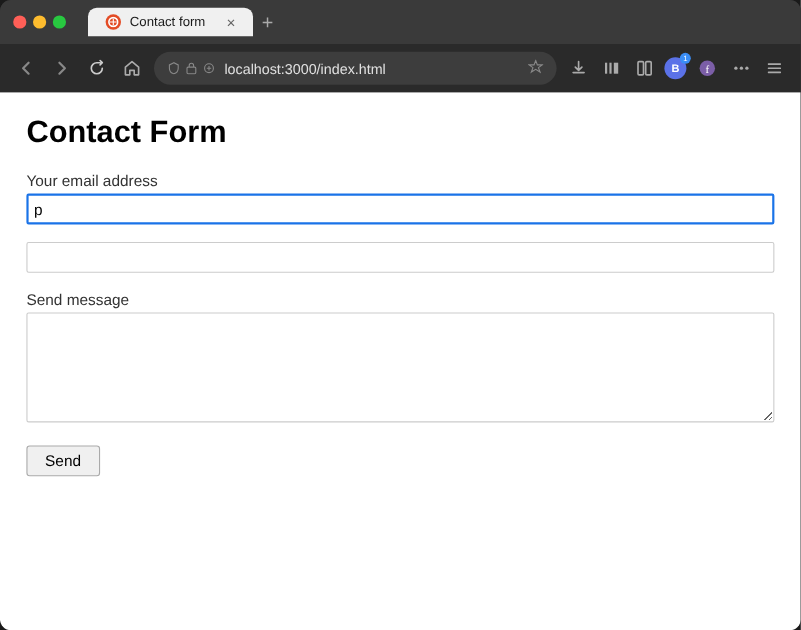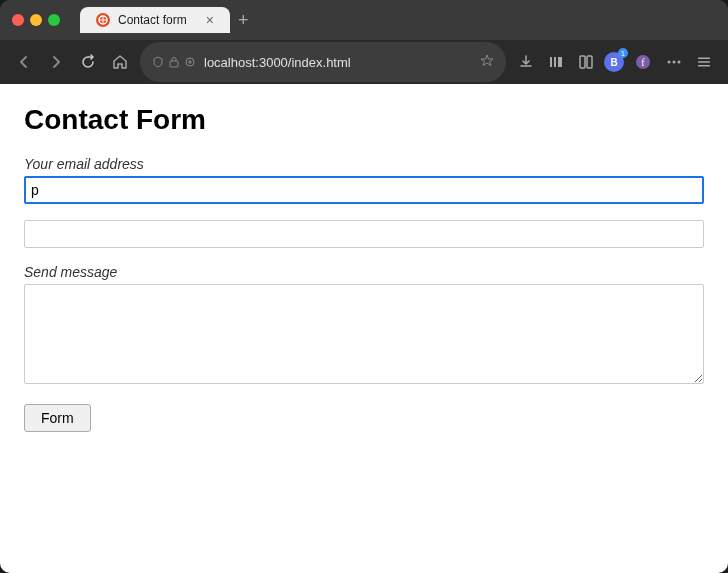--- a/index.html
+++ b/index.html
@@ -130,21 +130,21 @@
     .nav-btn.active { color: #ddd; }
 
     .address-bar-container {
       flex: 1;
       display: flex;
       align-items: center;
       background: #3d3d3d;
       border-radius: 20px;
       padding: 4px 12px;
       gap: 8px;
-      height: 40px;
+      height: 30px;
     }
 
     .address-bar-icons {
       display: flex;
       align-items: center;
       gap: 4px;
       color: #888;
       font-size: 12px;
     }
 
@@ -220,21 +220,20 @@
 
     .form-group {
       margin-bottom: 16px;
     }
 
     .form-label {
       display: block;
       font-size: 14px;
       color: #333;
       margin-bottom: 4px;
-      font-style: italic;
     }
 
     .form-input {
       width: 100%;
       border: 1px solid #ccc;
       border-radius: 2px;
       padding: 4px 6px;
       font-size: 14px;
       height: 28px;
       outline: none;
@@ -392,16 +391,16 @@
 
       <div class="form-group">
         <input type="text" class="form-input" value="" style="">
       </div>
 
       <div class="form-group">
         <label class="form-label">Send message</label>
         <textarea class="form-textarea" style=""></textarea>
       </div>
 
-      <button type="submit" class="submit-btn">Form</button>
+      <button type="submit" class="submit-btn">Send</button>
     </form>
   </div>
 </div>
 
 </body></html>

